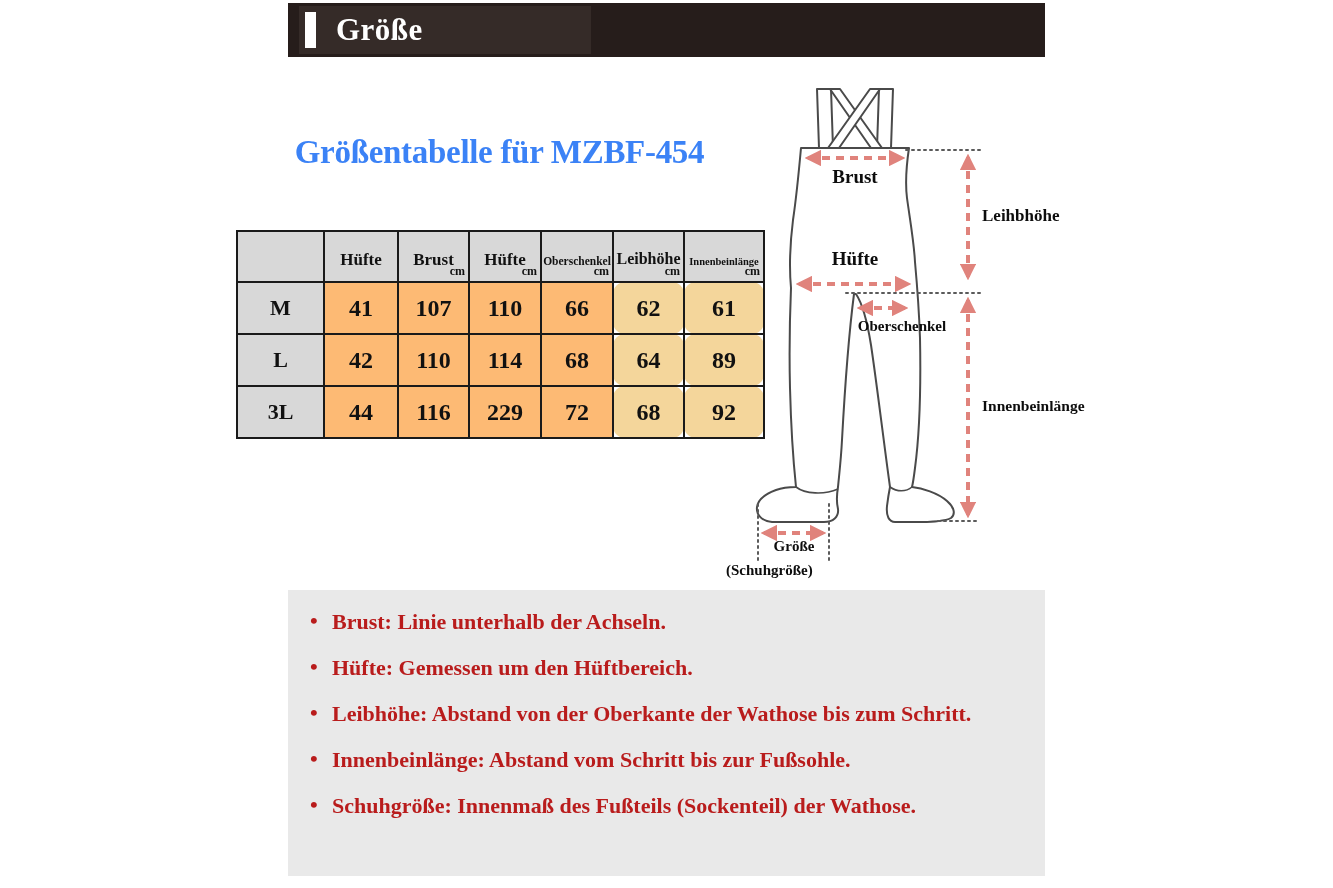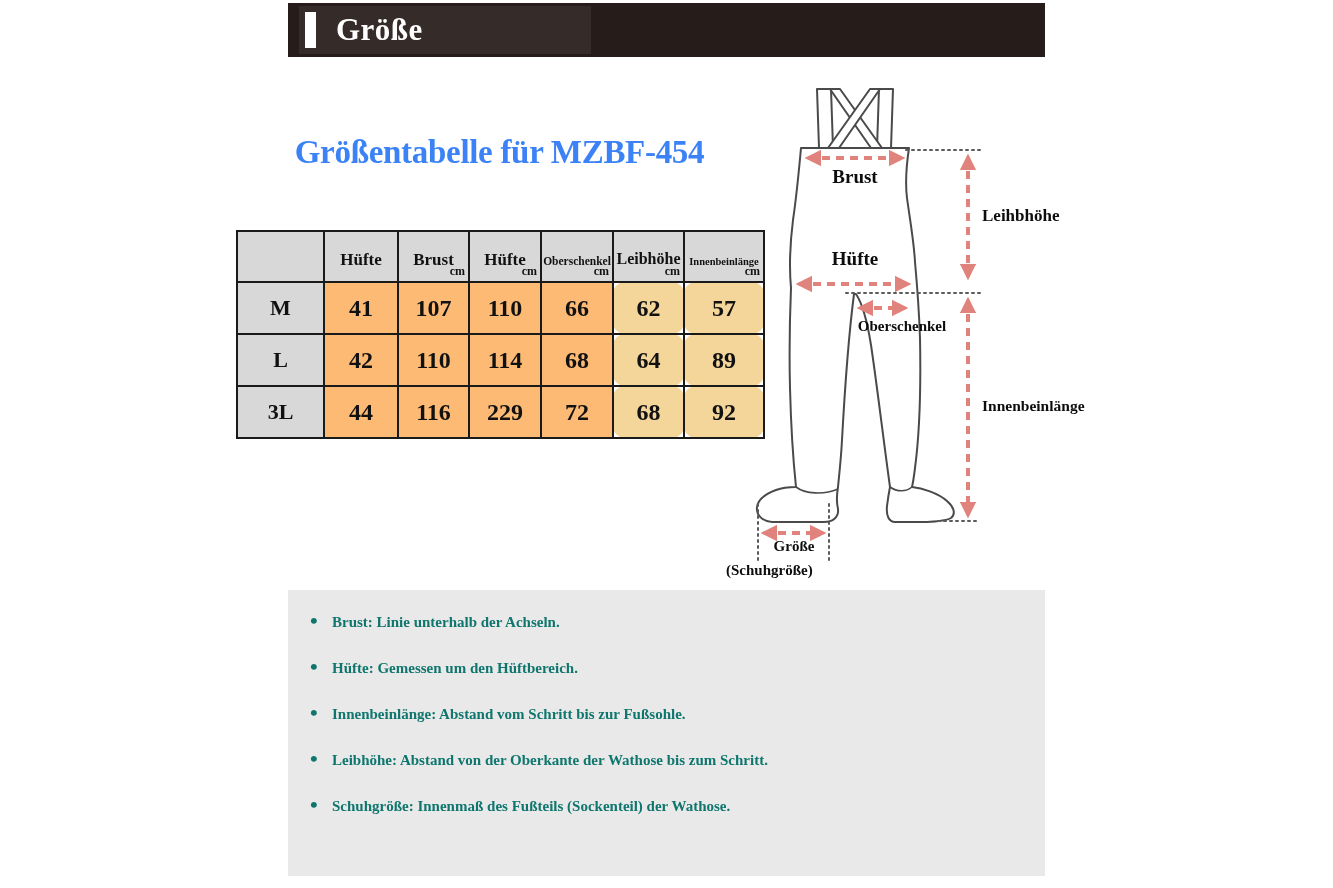--- a/index.html
+++ b/index.html
@@ -47,21 +47,21 @@
 
   
   .outline-shape{fill:#fff;stroke:var(--outline);stroke-width:2;stroke-linejoin:round;}
   .thin{fill:none;stroke:var(--outline);stroke-width:1.6;}
   .leader{stroke:var(--leader);stroke-width:2;stroke-dasharray:2 4;fill:none;stroke-linecap:round;}
   .meas{stroke:var(--accent);stroke-width:4;stroke-dasharray:8 6;fill:none;}
 
   
   .notes{position:absolute;left:288px;top:590px;width:757px;height:286px;background:var(--panel);
     display:flex;flex-direction:column;gap:20px;padding:19px 10px 0 14px;}
-  .note-item{position:relative;padding-left:30px;font-size:15px;font-weight:bold;color:#0f766e;
+  .note-item{position:relative;padding-left:30px;font-size:22px;font-weight:bold;color:#b91c1c;
     line-height:26px;}
   .note-item::before{content:"\2022";position:absolute;left:8px;top:-1px;font-size:22px;}
 </style>
 </head>
 <body>
 
 <div class="page">
 
   <div class="hdr">
     <div class="hdr-inner"></div>
@@ -108,21 +108,21 @@
             <span class="h-cm">cm</span>
           </th>
     </tr>
     <tr class="dr">
       <td class="rowlab">M</td>
       <td class="val">41</td>
       <td class="val">107</td>
       <td class="val">110</td>
       <td class="val">66</td>
       <td class="val hl">62</td>
-      <td class="val hl">57</td>
+      <td class="val hl">61</td>
     </tr>
     <tr class="dr">
       <td class="rowlab">L</td>
       <td class="val">42</td>
       <td class="val">110</td>
       <td class="val">114</td>
       <td class="val">68</td>
       <td class="val hl">64</td>
       <td class="val hl">89</td>
     </tr>
@@ -201,18 +201,18 @@
   <div class="dlab lab-huefte">Hüfte</div>
   <div class="dlab lab-leib">Leihbhöhe</div>
   <div class="dlab lab-ober">Oberschenkel</div>
   <div class="dlab lab-innen">Innenbeinlänge</div>
   <div class="dlab lab-groesse">Größe</div>
   <div class="dlab lab-schuh">(Schuhgröße)</div>
 
   <div class="notes">
     <div class="note-item">Brust: Linie unterhalb der Achseln.</div>
     <div class="note-item">Hüfte: Gemessen um den Hüftbereich.</div>
+    <div class="note-item">Leibhöhe: Abstand von der Oberkante der Wathose bis zum Schritt.</div>
     <div class="note-item">Innenbeinlänge: Abstand vom Schritt bis zur Fußsohle.</div>
-    <div class="note-item">Leibhöhe: Abstand von der Oberkante der Wathose bis zum Schritt.</div>
     <div class="note-item">Schuhgröße: Innenmaß des Fußteils (Sockenteil) der Wathose.</div>
   </div>
 
 </div>
 
 </body></html>

